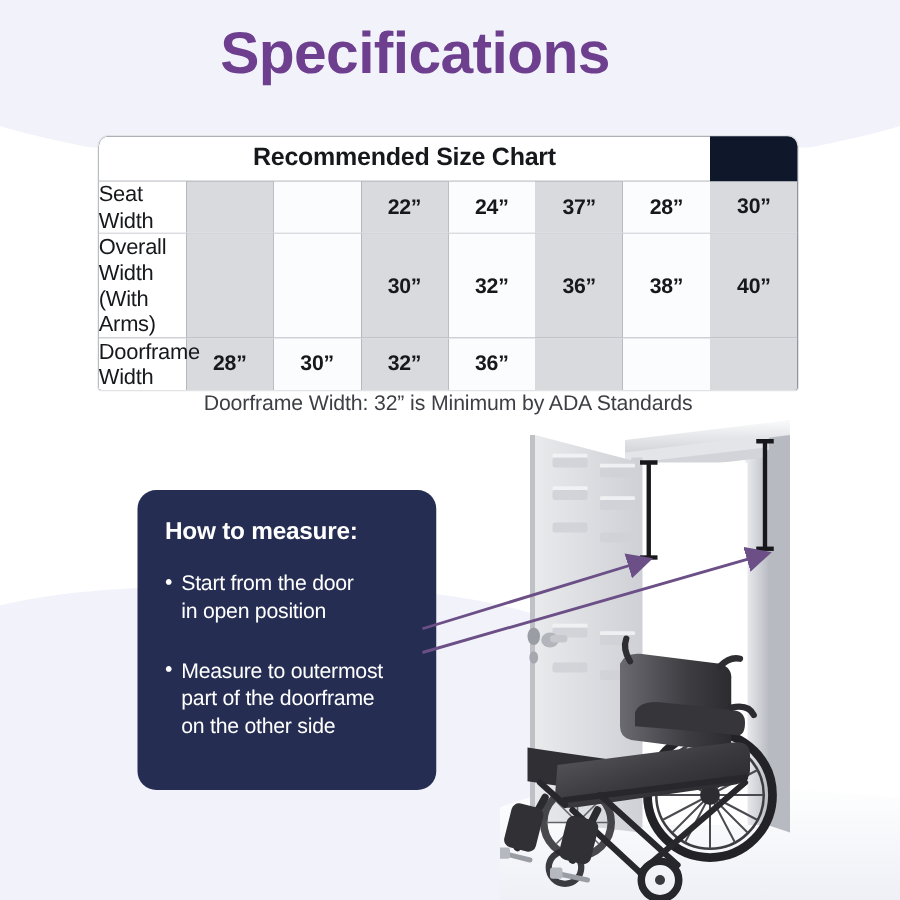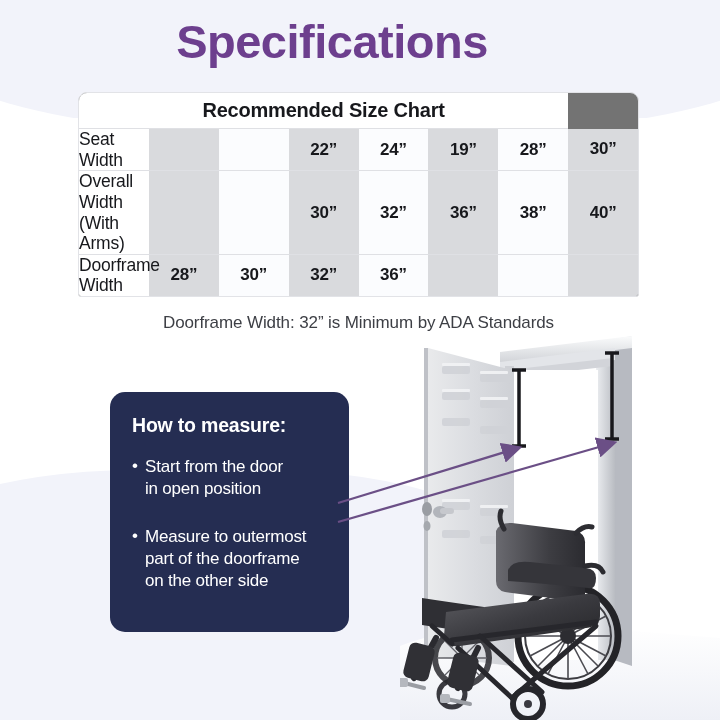--- a/index.html
+++ b/index.html
@@ -26,22 +26,22 @@
 
   
   .title{
     position:absolute;left:0;top:14px;width:664px;text-align:center;
     font-size:47px;font-weight:700;letter-spacing:-0.5px;
     color:#6d3f8e;
   }
 
   
   .table-card{
-    position:absolute;left:78px;top:92px;width:561px;
-    background:#737373;
+    position:absolute;left:78px;top:108px;width:561px;
+    background:#0f172a;
     border:1px solid #e2e3e7;
     border-radius:9px 9px 3px 3px;
     box-sizing:border-box;
     overflow:hidden;
   }
   .tbl{border-collapse:collapse;width:100%;table-layout:fixed;}
   .tbl td,.tbl th{padding:0;margin:0;}
 
   .thead-cell{
     height:35px;
@@ -118,21 +118,21 @@
           <tr>
         <th class="thead-cell" colspan="7">Recommended Size Chart</th>
       </tr>
 
       <tr>
         <td class="lab" width="167">Seat Width</td>
         <td class="val shade" width="58"></td>
         <td class="val plain" width="58"></td>
         <td class="val shade" width="55">22”</td>
         <td class="val plain" width="55">24”</td>
-        <td class="val shade" width="55">19”</td>
+        <td class="val shade" width="55">37”</td>
         <td class="val plain" width="55">28”</td>
         <td class="val shade" width="58">30”</td>
       </tr>
 
       <tr>
         <td class="lab">
           <div>Overall Width</div>
           <div>(With Arms)</div>
         </td>
         <td class="val shade"></td>

